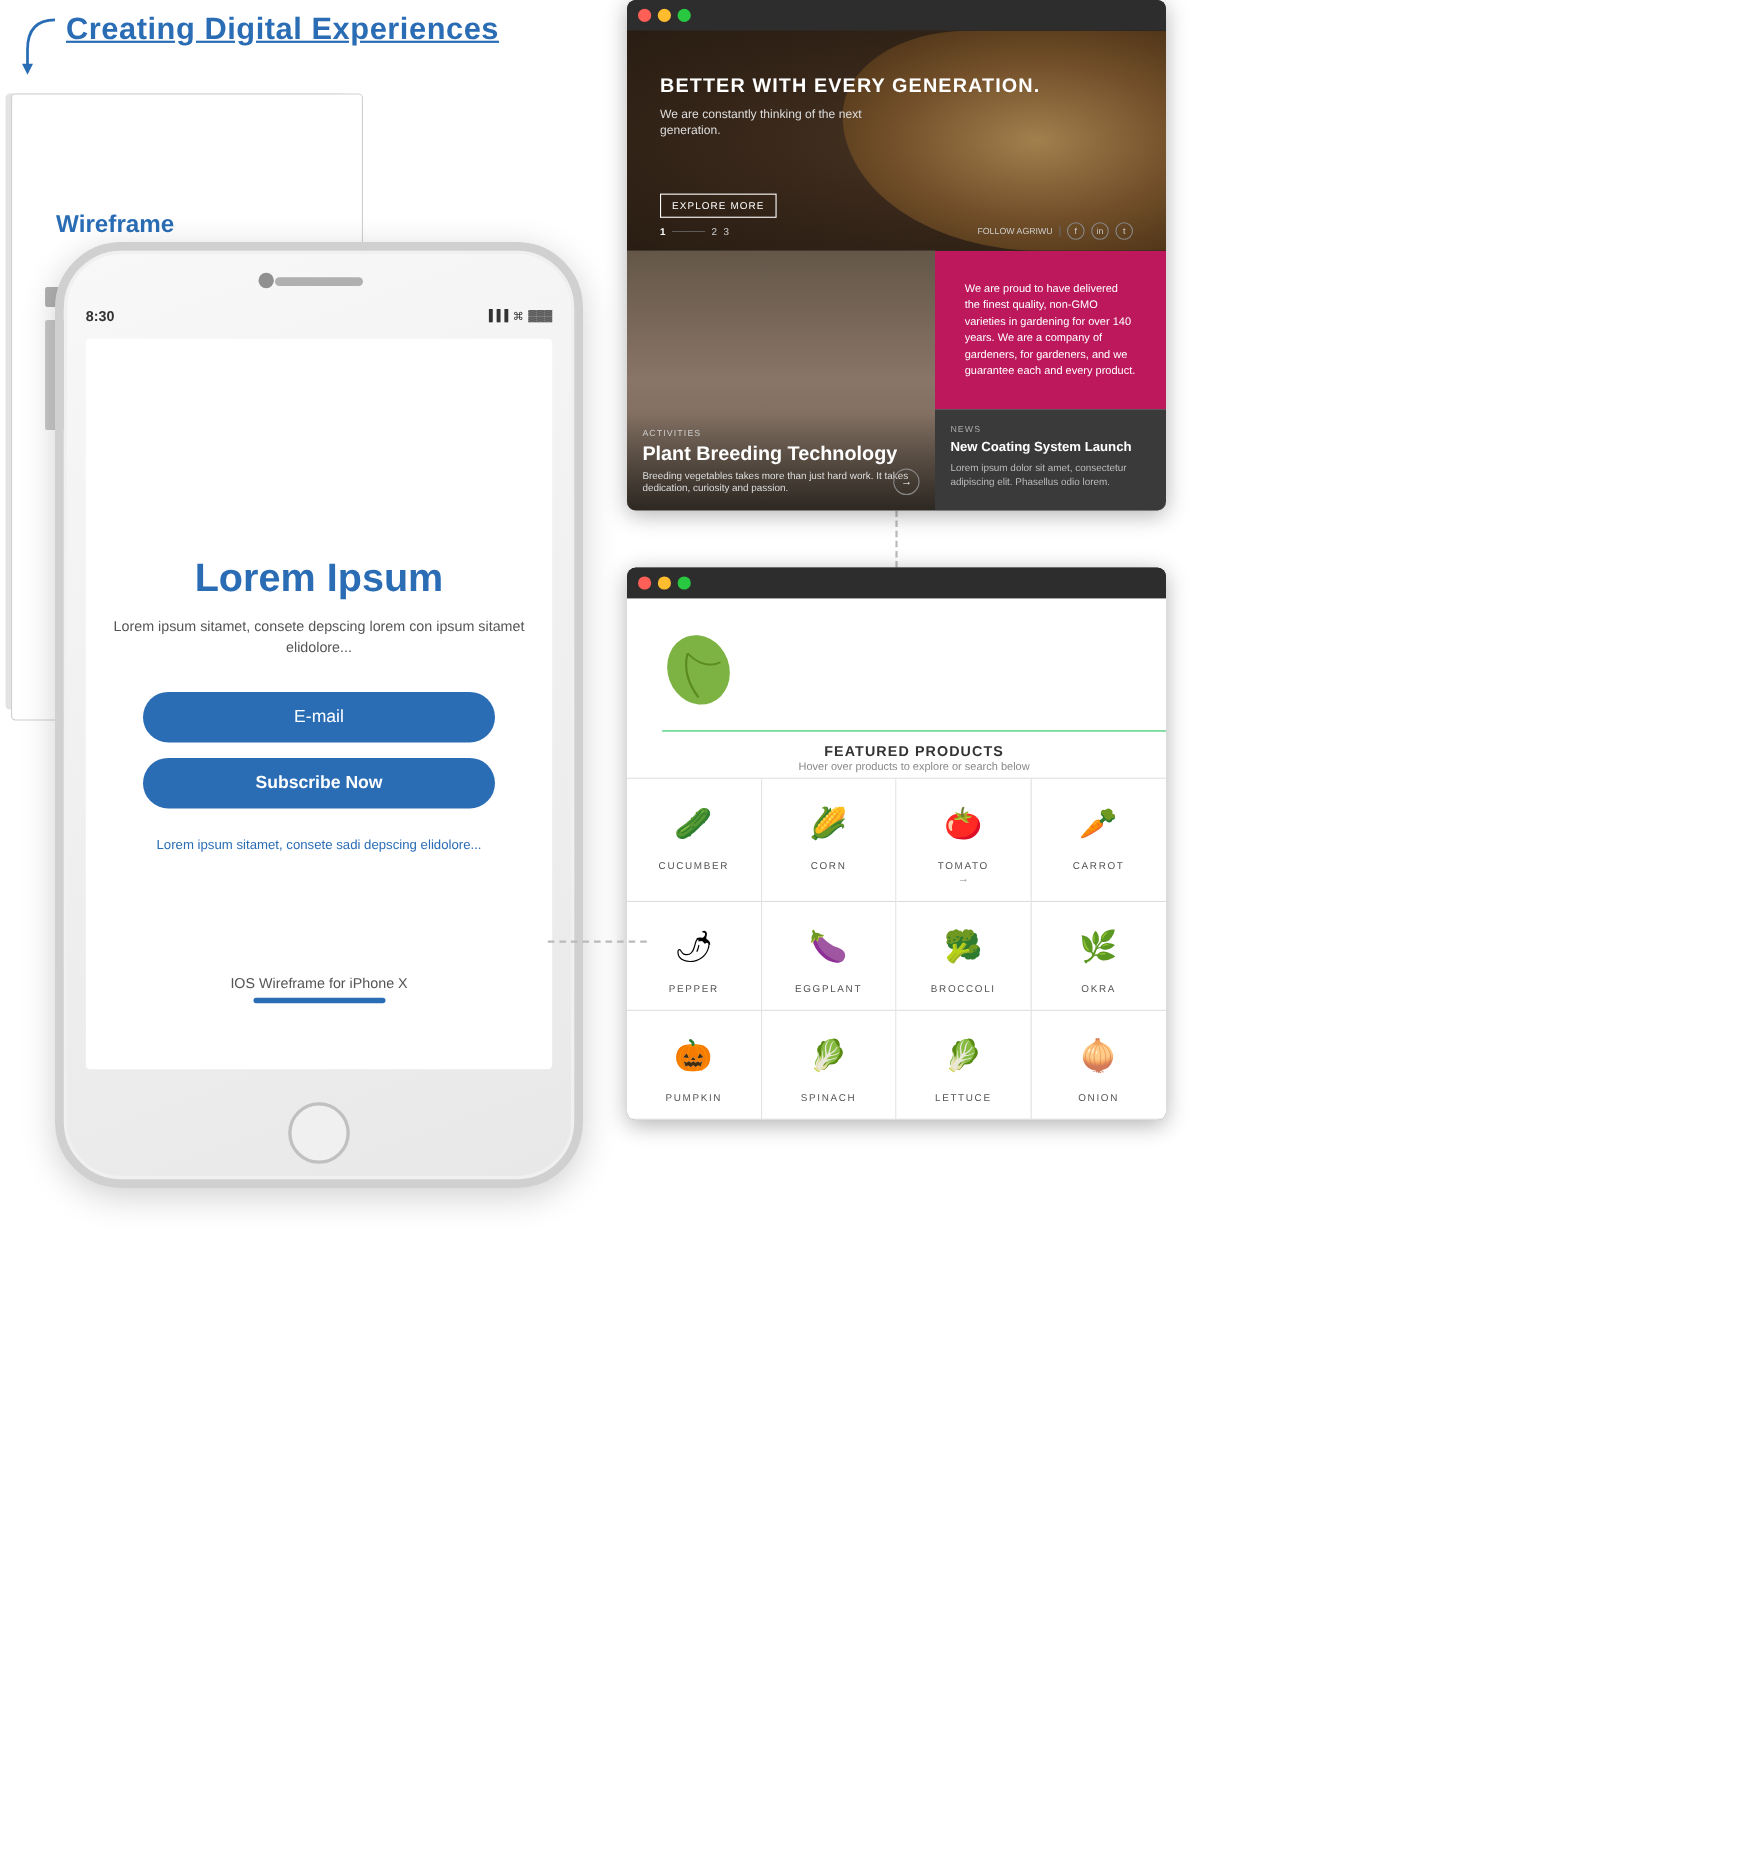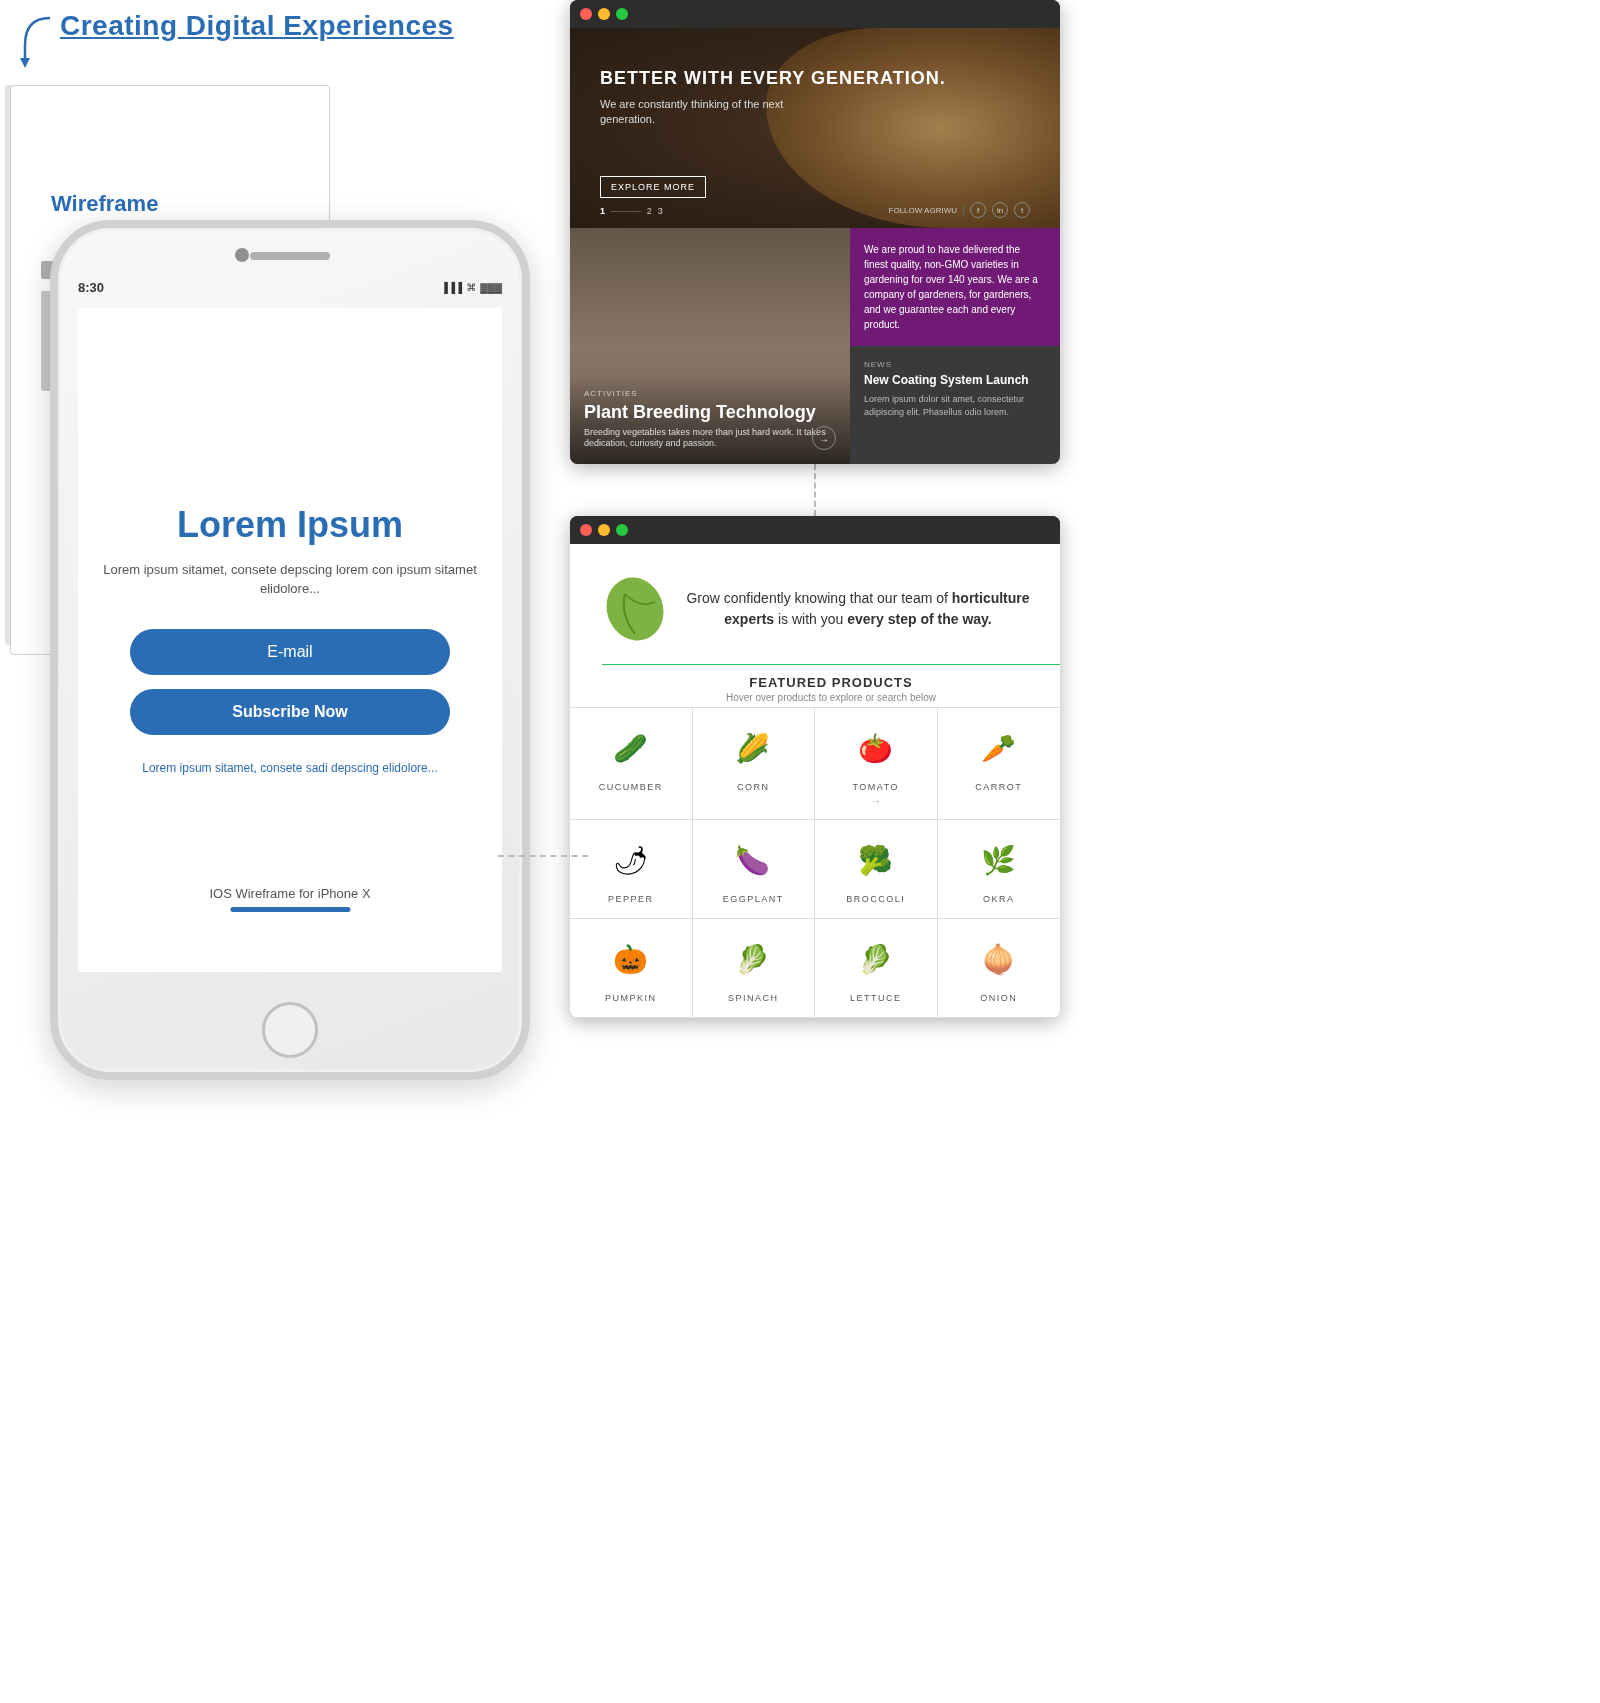--- a/index.html
+++ b/index.html
@@ -393,22 +393,22 @@
       color: #fff;
       font-size: 10px;
     }
 
     .b1-right {
       flex: 1;
       display: flex;
       flex-direction: column;
     }
     .b1-card-green {
-      background: #701a75;
-      padding: 14px;
+      background: #be185d;
+      padding: 27px;
       flex: 1;
     }
     .b1-card-green p {
       font-size: 10px;
       color: #fff;
       line-height: 1.5;
     }
     .b1-card-dark {
       background: #3a3a3a;
       padding: 14px;
@@ -642,23 +642,20 @@
 
       <div class="browser2-hero-area">
 
         <div class="b2-leaf">
           <svg viewBox="0 0 70 70" width="70" height="70">
             <ellipse cx="35" cy="35" rx="28" ry="32" fill="#7cb342" transform="rotate(-20 35 35)"></ellipse>
             <path d="M35 60 Q20 40 25 20" stroke="#5a8a20" stroke-width="2" fill="none"></path>
             <path d="M25 20 Q40 35 55 28" stroke="#5a8a20" stroke-width="1.5" fill="none"></path>
           </svg>
         </div>
-        <div class="b2-hero-text">
-          <span>Grow confidently knowing that our team of </span><strong>horticulture experts</strong><span> is with you </span><strong>every step of the way.</strong>
-        </div>
       </div>
 
       <div class="b2-featured-header">
         <div class="b2-featured-title">
           <span>FEATURED</span>
           <span>PRODUCTS</span>
         </div>
         <div class="b2-featured-sub">Hover over products to explore or search below</div>
       </div>
 

